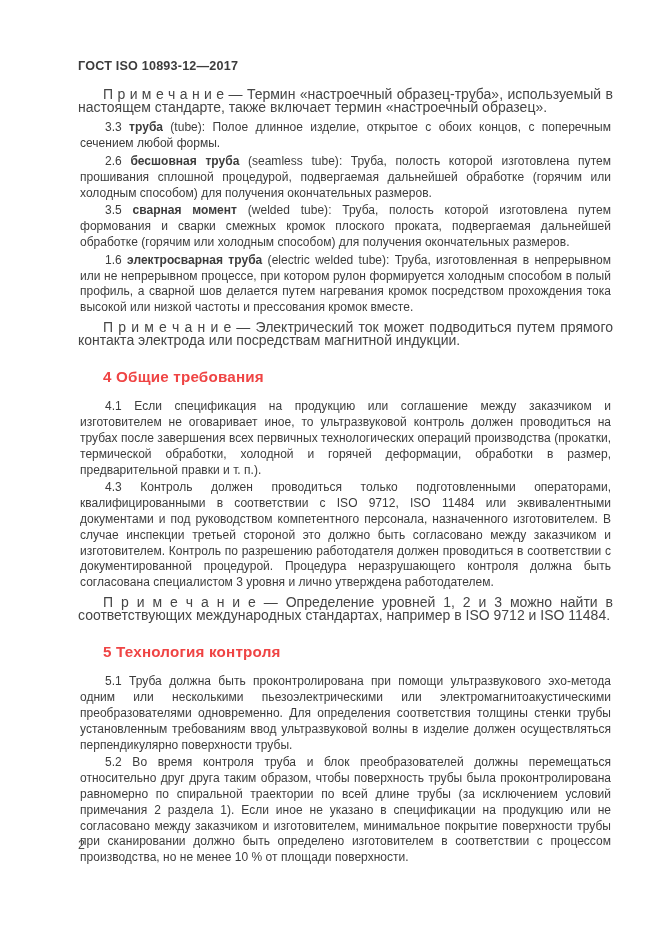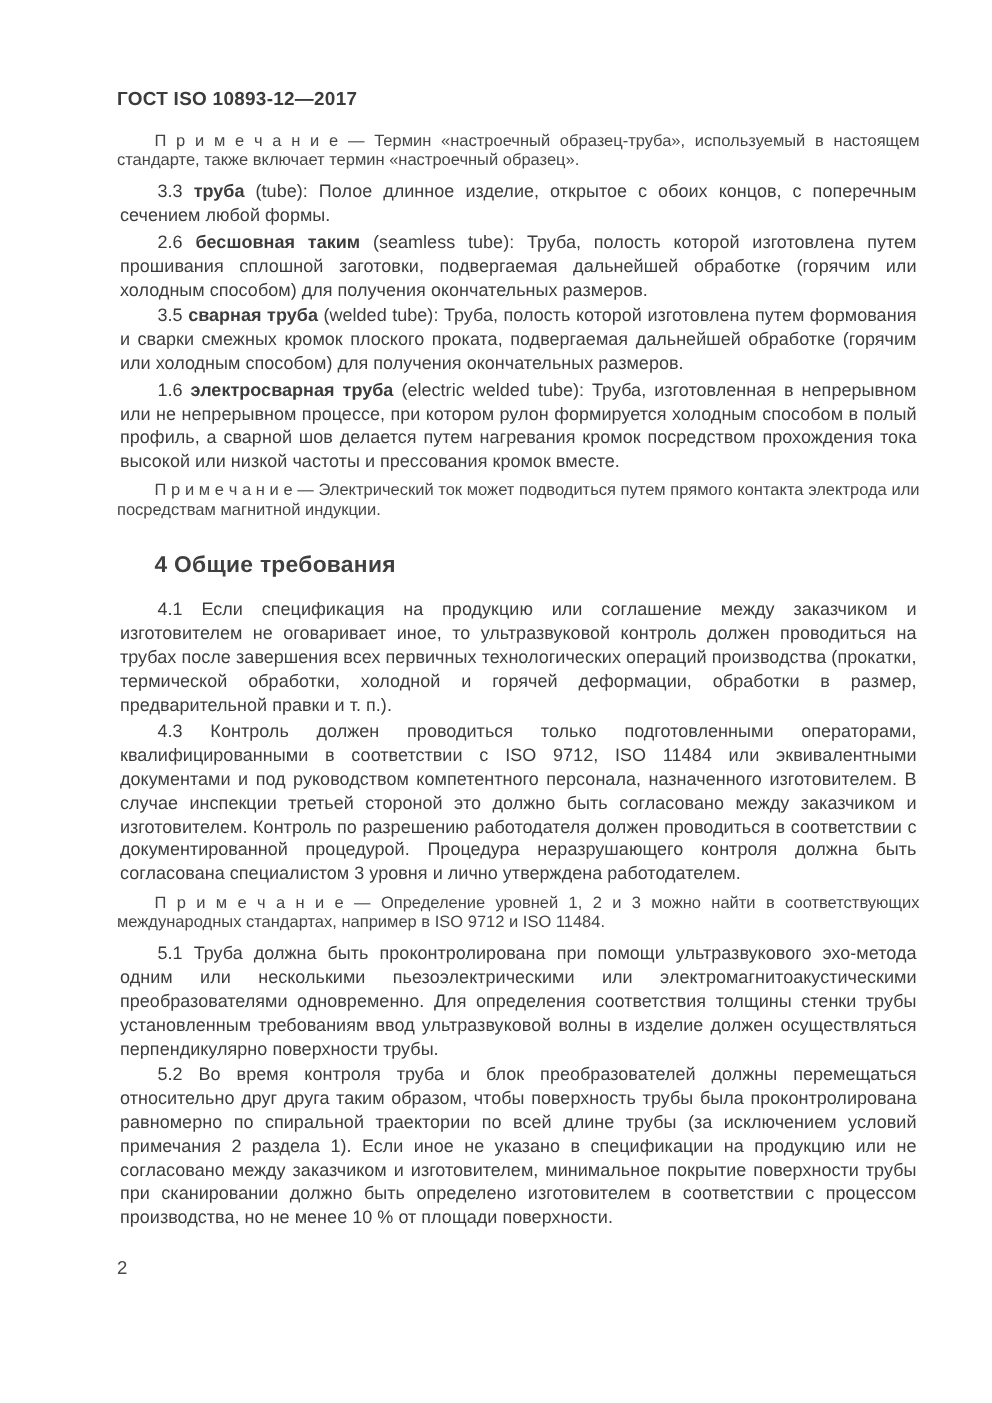--- a/index.html
+++ b/index.html
@@ -23,74 +23,75 @@
   }
   p.body{
     font-size:12px;
     line-height:15.8px;
     text-align:justify;
     text-indent:25px;
     margin:2px;
     letter-spacing:0.02px;
   }
   p.note{
-    font-size:11px;
+    font-size:14px;
     line-height:13.2px;
     text-align:justify;
     text-indent:25px;
     margin:5px 0 6px 0;
     color:#454545;
   }
   h2.sec{
     font-size:15.2px;
     line-height:18px;
     font-weight:bold;
     margin:21px 0 13px 0;
     padding-left:25px;
     letter-spacing:0.2px;
-    color:#404040;
+    color:#ef4444;
   }
   b.term{font-weight:bold;}
   .pagenum{
     position:absolute;
     left:78px;top:838px;
     font-size:12.4px;
     color:#4a4a4a;
   }
 </style>
 </head>
 <body>
 
 <div class="page">
 
   <div class="doc-header">ГОСТ ISO 10893-12—2017</div>
 
   <p class="note"><span>П р и м е ч а н и е</span><span> — Термин «настроечный образец-труба», используемый в настоящем стандарте, также включает термин «настроечный образец».</span></p>
 
   <p class="body"><span>3.3 </span><b class="term">труба</b><span> (tube): Полое длинное изделие, открытое с обоих концов, с поперечным сечением любой формы.</span></p>
 
-  <p class="body"><span>2.6 </span><b class="term">бесшовная таким</b><span> (seamless tube): Труба, полость которой изготовлена путем прошивания сплошной заготовки, подвергаемая дальнейшей обработке (горячим или холодным способом) для получения окончательных размеров.</span></p>
+  <p class="body"><span>2.6 </span><b class="term">бесшовная труба</b><span> (seamless tube): Труба, полость которой изготовлена путем прошивания сплошной процедурой, подвергаемая дальнейшей обработке (горячим или холодным способом) для получения окончательных размеров.</span></p>
 
-  <p class="body"><span>3.5 </span><b class="term">сварная труба</b><span> (welded tube): Труба, полость которой изготовлена путем формования и сварки смежных кромок плоского проката, подвергаемая дальнейшей обработке (горячим или холодным способом) для получения окончательных размеров.</span></p>
+  <p class="body"><span>3.5 </span><b class="term">сварная момент</b><span> (welded tube): Труба, полость которой изготовлена путем формования и сварки смежных кромок плоского проката, подвергаемая дальнейшей обработке (горячим или холодным способом) для получения окончательных размеров.</span></p>
 
   <p class="body"><span>1.6 </span><b class="term">электросварная труба</b><span> (electric welded tube): Труба, изготовленная в непрерывном или не непрерывном процессе, при котором рулон формируется холодным способом в полый профиль, а сварной шов делается путем нагревания кромок посредством прохождения тока высокой или низкой частоты и прессования кромок вместе.</span></p>
 
   <p class="note"><span>П р и м е ч а н и е</span><span> — Электрический ток может подводиться путем прямого контакта электрода или посредствам магнитной индукции.</span></p>
 
 
 
   <h2 class="sec">4 Общие требования</h2>
 
   <p class="body">4.1 Если спецификация на продукцию или соглашение между заказчиком и изготовителем не оговаривает иное, то ультразвуковой контроль должен проводиться на трубах после завершения всех первичных технологических операций производства (прокатки, термической обработки, холодной и горячей деформации, обработки в размер, предварительной правки и т. п.).</p>
 
 
   <p class="body">4.3 Контроль должен проводиться только подготовленными операторами, квалифицированными в соответствии с ISO 9712, ISO 11484 или эквивалентными документами и под руководством компетентного персонала, назначенного изготовителем. В случае инспекции третьей стороной это должно быть согласовано между заказчиком и изготовителем. Контроль по разрешению работодателя должен проводиться в соответствии с документированной процедурой. Процедура неразрушающего контроля должна быть согласована специалистом 3 уровня и лично утверждена работодателем.</p>
 
   <p class="note"><span>П р и м е ч а н и е</span><span> — Определение уровней 1, 2 и 3 можно найти в соответствующих международных стандартах, например в ISO 9712 и ISO 11484.</span></p>
 
+  <h2 class="sec">5 Технология контроля</h2>
 
   <p class="body">5.1 Труба должна быть проконтролирована при помощи ультразвукового эхо-метода одним или несколькими пьезоэлектрическими или электромагнитоакустическими преобразователями одновременно. Для определения соответствия толщины стенки трубы установленным требованиям ввод ультразвуковой волны в изделие должен осуществляться перпендикулярно поверхности трубы.</p>
 
   <p class="body">5.2 Во время контроля труба и блок преобразователей должны перемещаться относительно друг друга таким образом, чтобы поверхность трубы была проконтролирована равномерно по спиральной траектории по всей длине трубы (за исключением условий примечания 2 раздела 1). Если иное не указано в спецификации на продукцию или не согласовано между заказчиком и изготовителем, минимальное покрытие поверхности трубы при сканировании должно быть определено изготовителем в соответствии с процессом производства, но не менее 10 % от площади поверхности.</p>
 
   <div class="pagenum">2</div>
 
 </div>
 
 </body></html>

